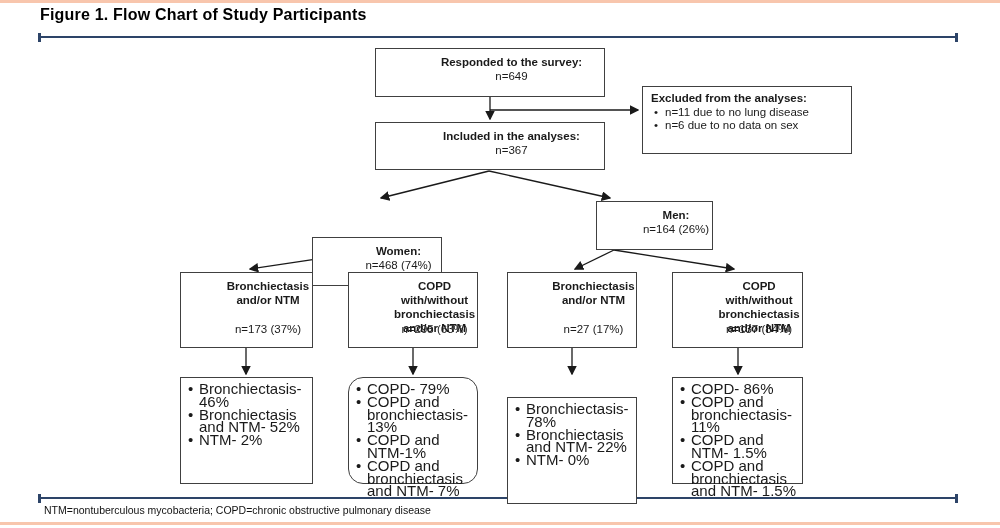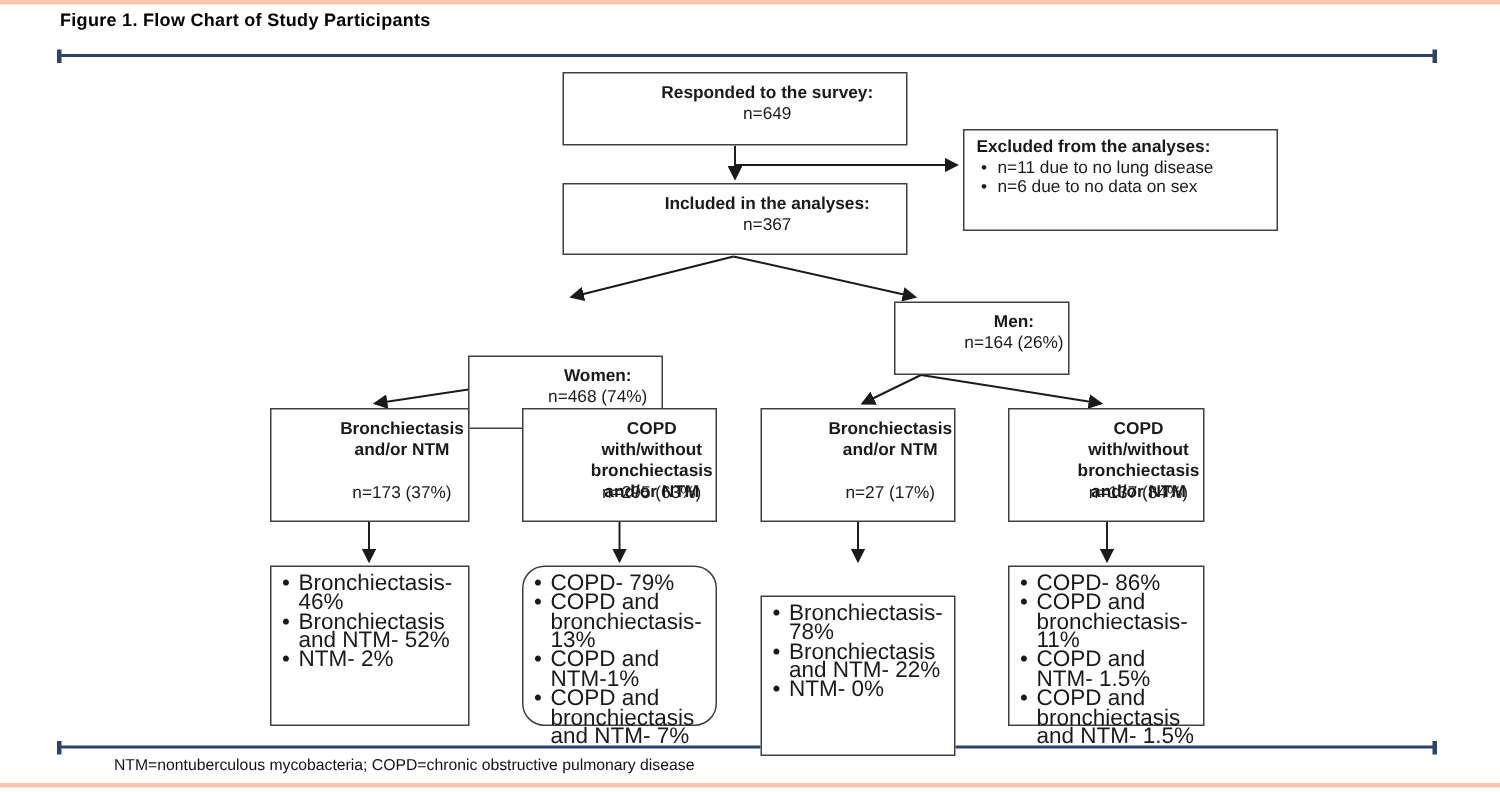--- a/index.html
+++ b/index.html
@@ -10,21 +10,21 @@
     color:#111111;
   }
   .page { position:relative; width:1000px; height:528px; background:#ffffff; overflow:hidden; }
 
   .edge { position:absolute; left:0; width:1000px; height:3px; background:#f8c6ad; }
   .edge-top { top:0; }
   .edge-bottom { top:522px; }
 
   .fig-title {
     position:absolute; left:40px; top:6px;
-    font-size:12px; font-weight:bold; color:#000000; letter-spacing:0.2px;
+    font-size:16px; font-weight:bold; color:#000000; letter-spacing:0.2px;
     white-space:nowrap;
   }
 
   .hrule { position:absolute; left:38px; width:920px; height:2px; background:#2d4468; }
   .hrule::before, .hrule::after {
     content:""; position:absolute; top:-3.5px; width:3px; height:9px; background:#2d4468;
   }
   .hrule::before { left:0; }
   .hrule::after { right:0; }
   .hrule-top { top:36px; }
@@ -44,21 +44,21 @@
   .excluded { text-align:left; padding:5px 8px 0 8px; line-height:13.5px; }
   .excluded .b-title { margin-bottom:0; }
 
   .bullets { list-style:none; }
   .bullet { position:relative; padding-left:14px; }
   .bullet::before { content:"\2022"; position:absolute; left:3px; }
 
   .detail { padding:5px 3px 0 4px; }
   .detail .bullets { font-size:15px; line-height:12.8px; }
 
-  .footnote { position:absolute; left:44px; top:504px; font-size:10.5px; color:#111111; white-space:nowrap;margin-left:32px; }
+  .footnote { position:absolute; left:44px; top:504px; font-size:10.5px; color:#111111; white-space:nowrap; }
 </style>
 </head>
 <body>
 
 <div class="page">
 
   <div class="edge edge-top"></div>
 
   <div class="fig-title">Figure 1. Flow Chart of Study Participants</div>
 

